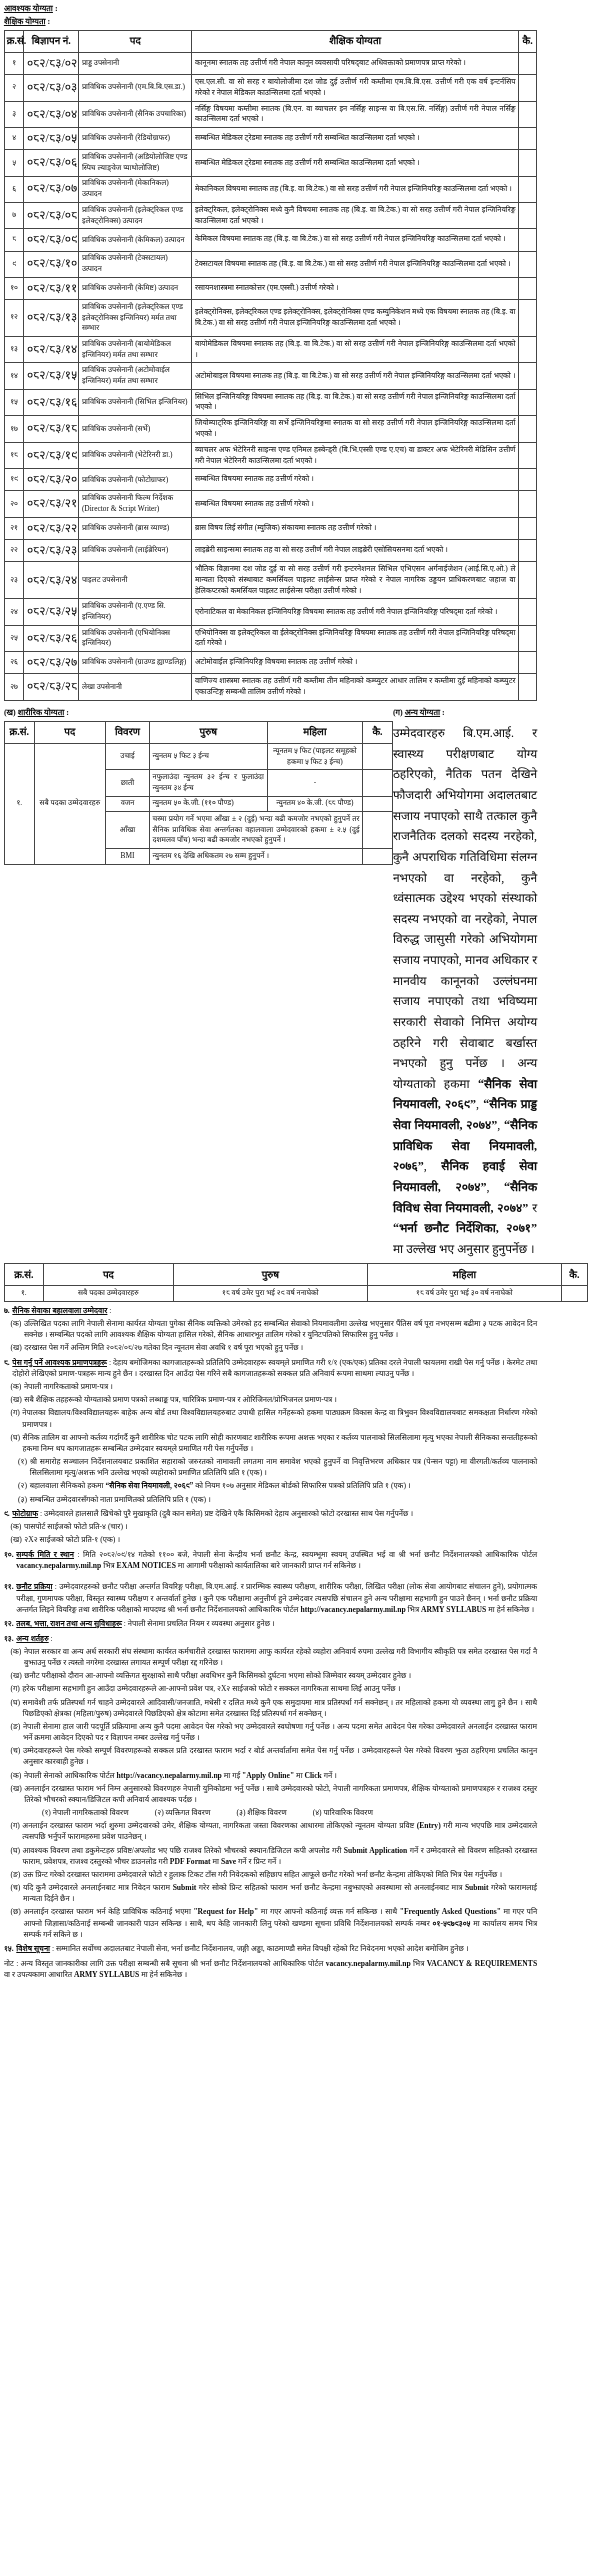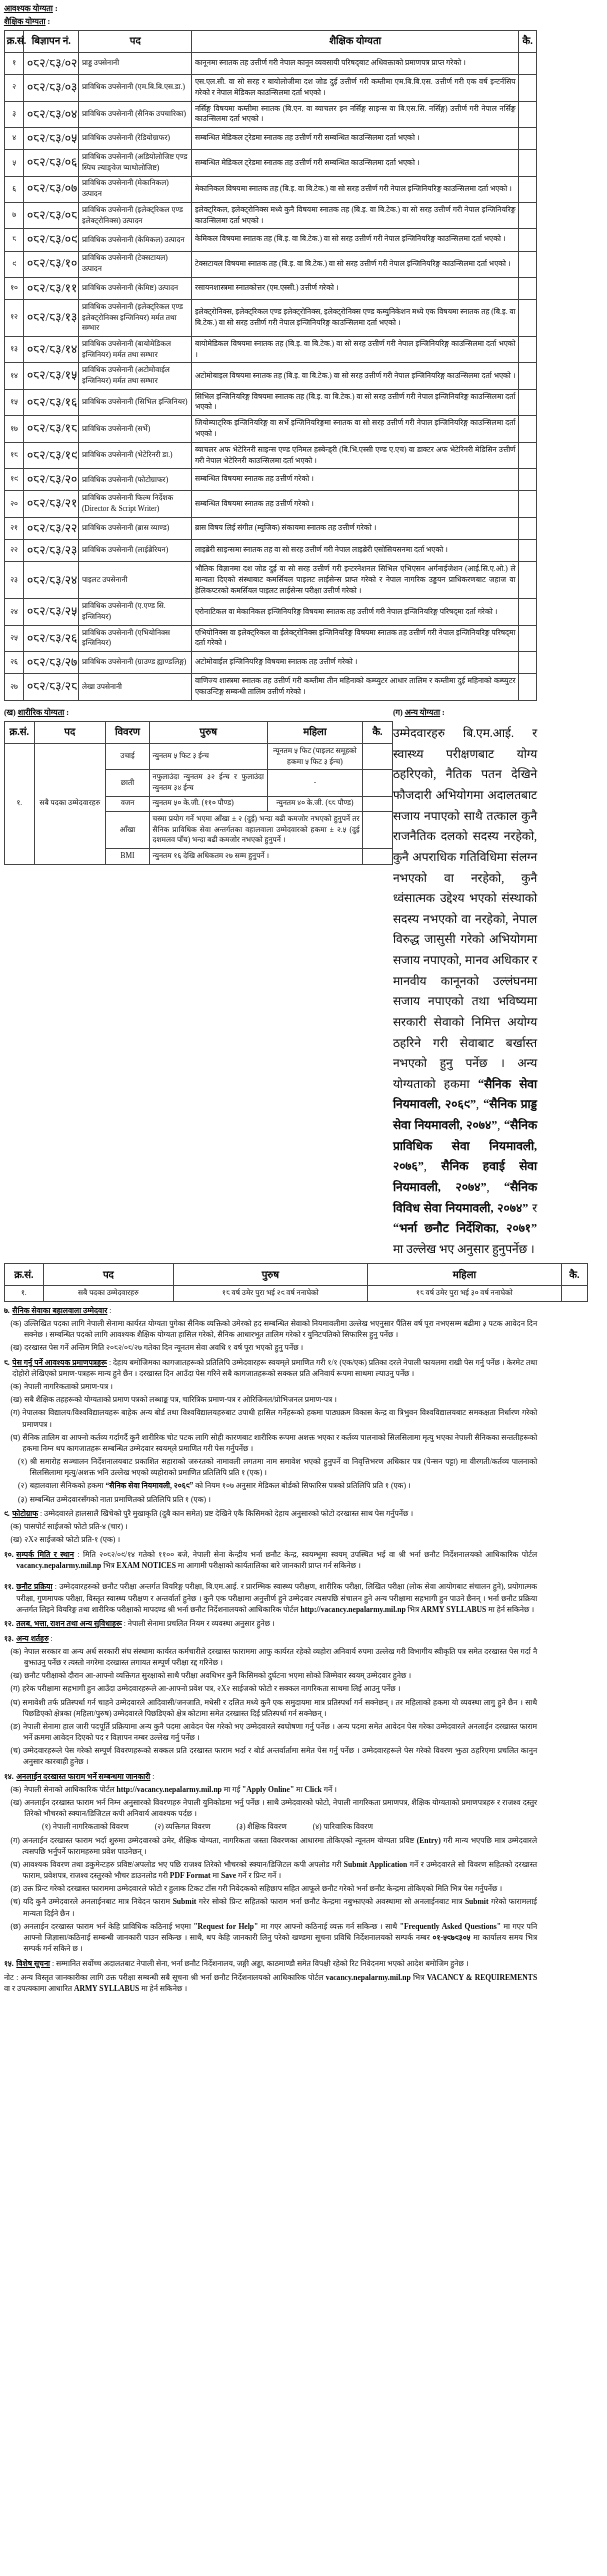--- a/index.html
+++ b/index.html
@@ -576,24 +576,20 @@
       <div class="sub-item">
         <span class="marker">(ङ)</span>
         <span class="body">नेपाली सेनामा हाल जारी पदपूर्ति प्रक्रियामा अन्य कुनै पदमा आवेदन पेस गरेको भए उम्मेदवारले स्वघोषणा गर्नु पर्नेछ । अन्य पदमा समेत आवेदन पेस गरेका उम्मेदवारले अनलाईन दरखास्त फाराम भर्ने क्रममा आवेदन दिएको पद र विज्ञापन नम्बर उल्लेख गर्नु पर्नेछ ।</span>
       </div>
       <div class="sub-item">
         <span class="marker">(च)</span>
         <span class="body">उम्मेदवारहरूले पेस गरेको सम्पूर्ण विवरणहरूको सक्कल प्रति दरखास्त फाराम भर्दा र बोर्ड अन्तर्वार्तामा समेत पेस गर्नु पर्नेछ । उम्मेदवारहरूले पेस गरेको विवरण झुठा ठहरिएमा प्रचलित कानुन अनुसार कारबाही हुनेछ ।</span>
       </div>
     </div>
 
-  <div class="num-item">
-    <span class="marker">१४.</span>
-    <span class="body"><span class="b u">अनलाईन दरखास्त फाराम भर्ने सम्बन्धमा जानकारी</span><span> :</span></span>
-  </div>
 
   <div class="sub-item">
     <span class="marker">(क)</span>
     <span class="body">
       <span>नेपाली सेनाको आधिकारिक पोर्टल </span><span class="eng">http://vacancy.nepalarmy.mil.np</span><span> मा गई </span><span class="eng">"Apply Online"</span><span> मा </span><span class="eng">Click</span><span>  गर्ने ।</span>
     </span>
   </div>
 
   <div class="sub-item">
     <span class="marker">(ख)</span>

